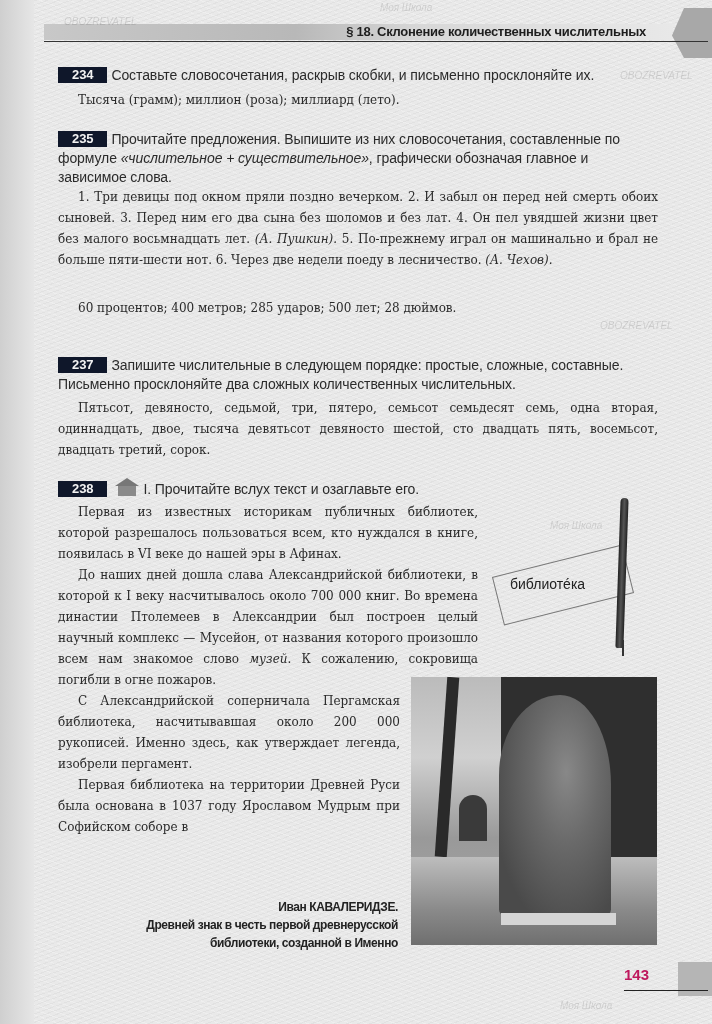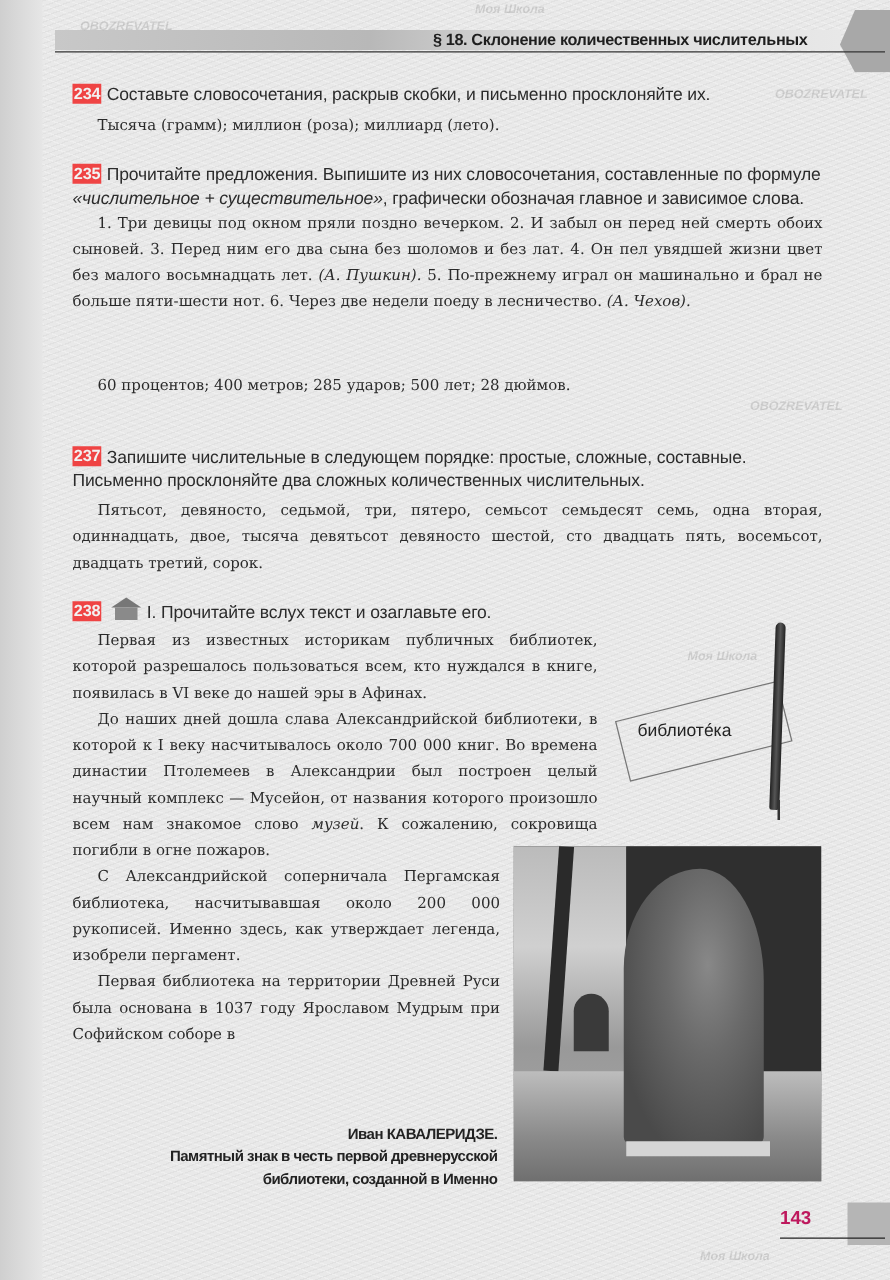--- a/index.html
+++ b/index.html
@@ -27,23 +27,23 @@
   .header-line {
     position:absolute; left:44px; top:41px; width:664px; height:1px; background:#333;
   }
   .header-title {
     position:absolute; right:66px; top:24px;
     font-family:"Liberation Sans", sans-serif; font-weight:bold; font-size:13px;
     letter-spacing:-0.3px; color:#1e1e1e;
   }
   .ex { position:absolute; left:58px; width:600px; }
   .num {
-    display:inline-block; background:#ef4444; color:#f2f2f2;
+    display:inline-block; background:#0f172a; color:#f2f2f2;
     font-family:"Liberation Sans", sans-serif; font-weight:bold; font-size:13px;
-    padding:0 1px; line-height:16px; margin-right:4px; vertical-align:1px;
+    padding:0 14px; line-height:16px; margin-right:4px; vertical-align:1px;
   }
   .task {
     font-family:"Liberation Sans", sans-serif; font-size:14px; line-height:19px; color:#2b2b2b;
     letter-spacing:-0.1px;
   }
   .task i { font-style:italic; }
   .serif { font-family:"DejaVu Serif", serif; font-size:12px; line-height:21px; color:#2a2a2a; }
   .indent { text-indent:20px; }
   .just { text-align:justify; }
   p { margin:0; }
@@ -91,21 +91,21 @@
   .page-line { position:absolute; left:624px; top:990px; width:84px; height:1px; background:#222; }
   .page-block { position:absolute; left:678px; top:962px; width:34px; height:34px; background:#b5b5b5; }
   .house-icon {
     display:inline-block; width:24px; height:18px; position:relative; vertical-align:-2px; margin:0 4px 0 4px;
   }
   .house-icon:before { content:""; position:absolute; left:0; top:0; width:0; height:0;
     border-left:12px solid transparent; border-right:12px solid transparent; border-bottom:8px solid #777; }
   .house-icon:after { content:""; position:absolute; left:3px; top:8px; width:18px; height:10px; background:#8a8a8a; }
   .watermark {
     position:absolute; font-family:"Liberation Sans", sans-serif; font-size:10px; font-style:italic;
-    color:rgba(0,0,0,0.12); font-weight:bold; pointer-events:none;
+    color:rgba(0,0,0,0.12); font-weight:normal; pointer-events:none;
   }
 </style>
 </head>
 <body>
 
 <div class="left-edge"></div>
 <div class="right-tab"></div>
 
 <div class="header-bar"></div>
 <div class="header-line"></div>
@@ -158,21 +158,21 @@
   <div class="tree"></div>
   <div class="arch"></div>
   <div class="dark"></div>
   <div class="ground"></div>
   <div class="stone"></div>
   <div class="base"></div>
 </div>
 
 <div class="caption">
   <div>Иван КАВАЛЕРИДЗЕ.</div>
-  <div>Памятный знак в честь первой древнерусской</div>
+  <div>Древней знак в честь первой древнерусской</div>
   <div>библиотеки, созданной в Именно</div>
 </div>
 
 <div class="page-block"></div>
 <div class="page-num">143</div>
 <div class="page-line"></div>
 
 <div class="watermark" style="left:380px;top:2px;">Моя Школа</div>
 <div class="watermark" style="left:64px;top:16px;">OBOZREVATEL</div>
 <div class="watermark" style="left:620px;top:70px;">OBOZREVATEL</div>

